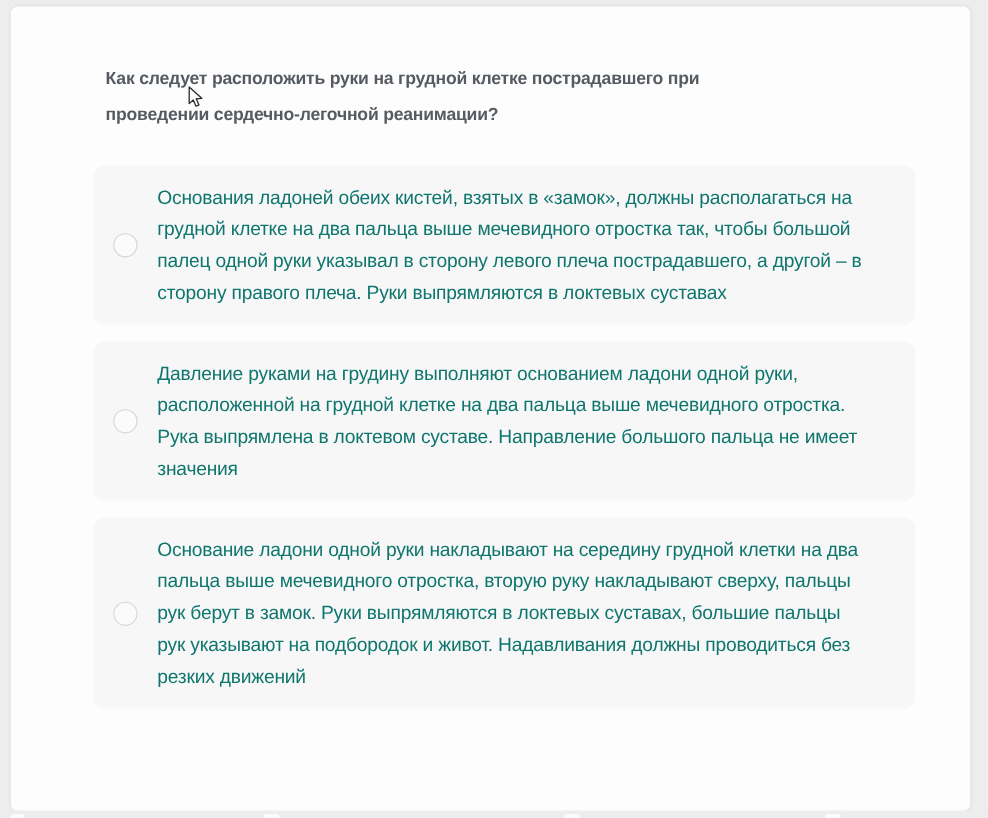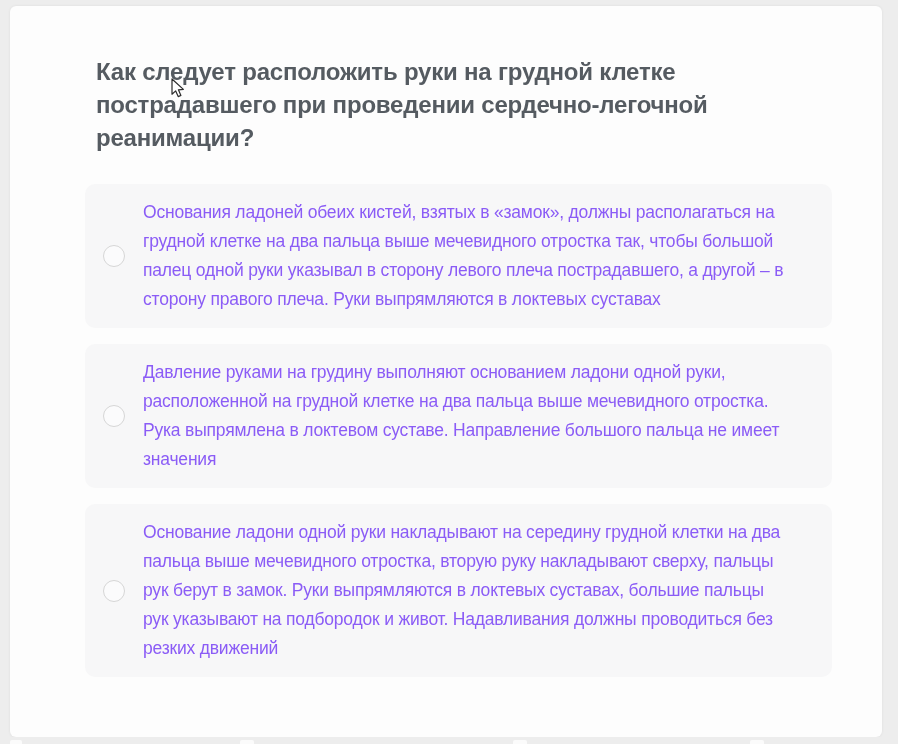--- a/index.html
+++ b/index.html
@@ -17,21 +17,21 @@
     left: 10px; top: 6px;
     width: 872px; height: 731px;
     background: #fdfdfd;
     border-radius: 6px;
     box-shadow: 0 0 3px rgba(0,0,0,0.07);
     overflow: hidden;
   }
   .question-title {
     margin: 49px 0 30px 86px;
     max-width: 620px;
-    font-size: 24px;
+    font-size: 16px;
     line-height: 33px;
     font-weight: 600;
     letter-spacing: -0.2px;
     color: #555b61;
   }
   .options {
     margin-left: 75px;
     width: 747px;
     display: flex;
     flex-direction: column;
@@ -50,21 +50,21 @@
     width: 22px; height: 22px;
     border-radius: 50%;
     border: 1.5px solid #d6d6d6;
     background: #fbfbfc;
     margin-right: 18px;
   }
   .option-text {
     font-size: 17.5px;
     line-height: 29px;
     letter-spacing: -0.2px;
-    color: #8b5cf6;
+    color: #0f766e;
     max-width: 648px;
   }
   .cursor {
     position: absolute;
     left: 170px; top: 78px;
     width: 15px; height: 21px;
     pointer-events: none;
     z-index: 10;
   }
   .bottom-strip {

